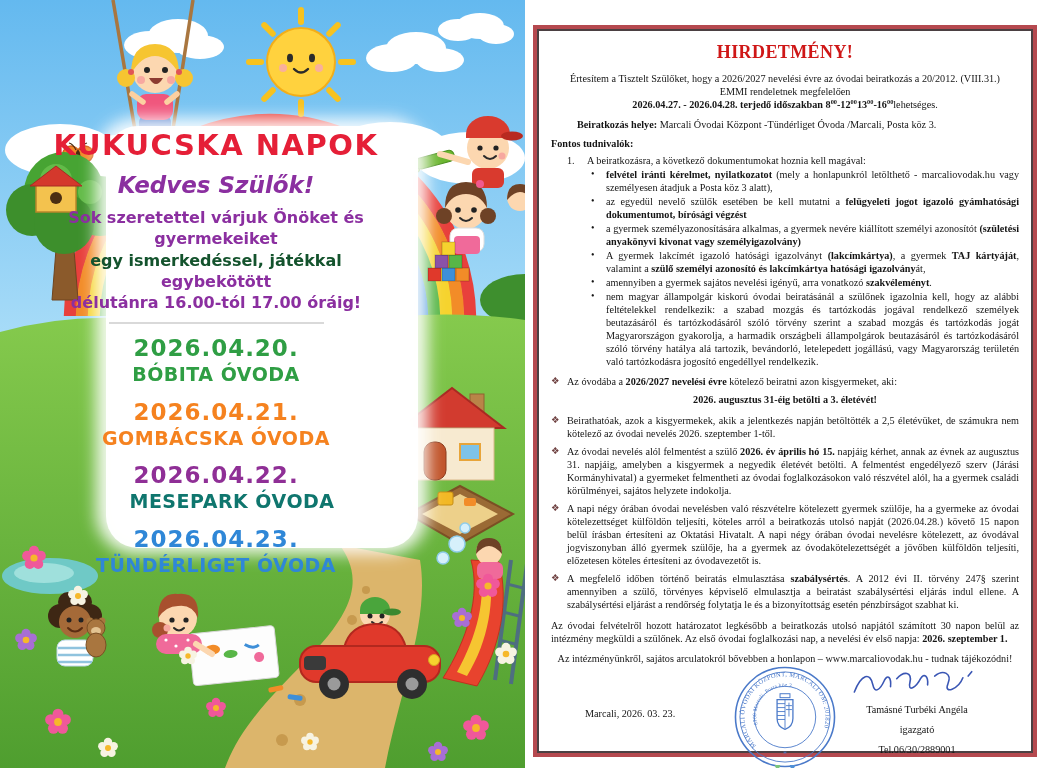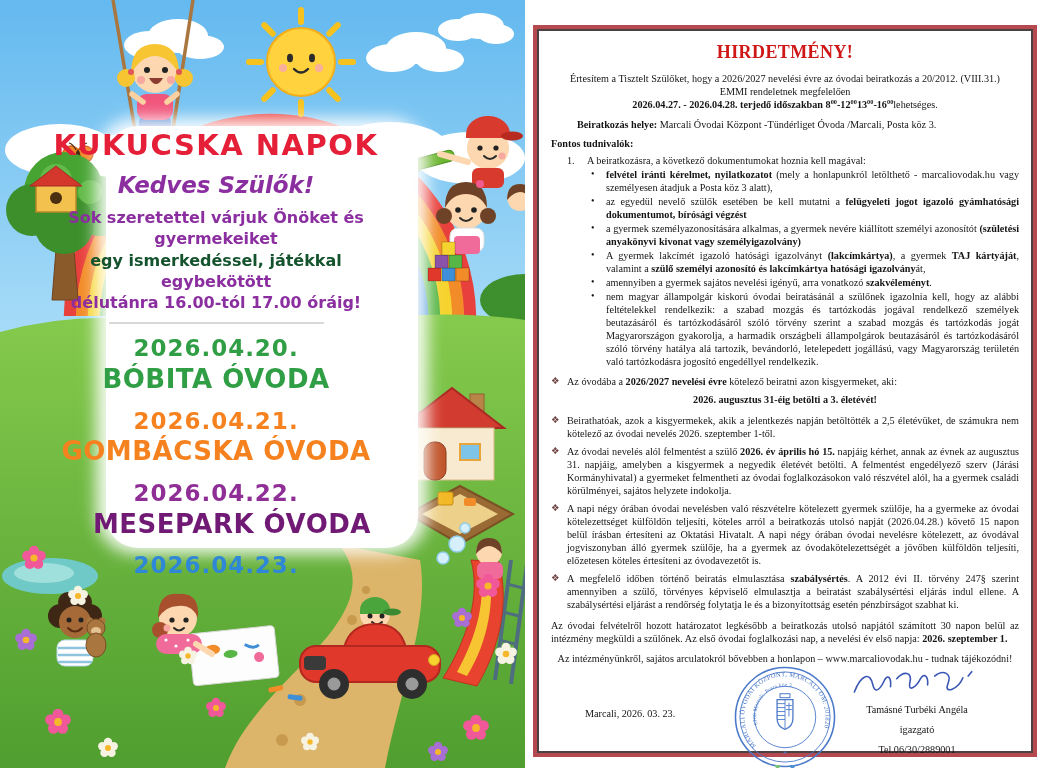--- a/index.html
+++ b/index.html
@@ -10,21 +10,21 @@
   .poster { position:absolute; left:0; top:0; width:525px; height:768px; overflow:hidden; }
   .scene  { position:absolute; left:0; top:0; }
   .poster-text { position:absolute; left:0; top:0; width:432px; height:768px;
                  text-align:center; font-family:"DejaVu Sans", sans-serif; }
   .p-title { margin:128px 0 10px; font-size:29px; font-weight:800; letter-spacing:1.5px; }
   .p-greet { font-size:23px; font-weight:bold; font-style:italic; margin-bottom:9px; }
   .p-line  { font-size:16px; font-weight:bold; line-height:1.33; }
   .p-div   { width:215px; border:0; border-top:2px solid #d9d9d9; margin:9px auto 10px; }
   .event   { margin-bottom:11px; }
   .ev-date { font-size:23px; font-weight:800; letter-spacing:1px; line-height:1.25; }
-  .ev-name { font-size:26px; font-weight:800; letter-spacing:.5px; line-height:1.25; }
+  .ev-name { font-size:19px; font-weight:800; letter-spacing:.5px; line-height:1.25; }
 
   
   .doc { position:absolute; left:525px; top:0; width:525px; height:768px; background:#fff; }
   .frame { position:absolute; left:8px; right:13px; top:25px; bottom:11px;
            border:4px solid #b5494f; }
   .frame-inner { position:absolute; inset:0; border:2px solid #4b4042;
                  padding:8px 12px 4px; font-size:10.2px; line-height:1.28; color:#141414; }
   .d-title { text-align:center; font-weight:bold; font-size:18px; letter-spacing:.4px; margin:2px 0 8px; }
   .d-intro { text-align:center; margin:0 12px 0; }
   .d-period { text-align:center; margin-bottom:6px; }
@@ -379,24 +379,25 @@
     <div class="event">
       <div class="ev-date" style="color: rgb(47, 158, 68);">2026.04.20.</div>
       <div class="ev-name" style="color: rgb(47, 158, 68);">BÓBITA ÓVODA</div>
     </div>
     <div class="event">
       <div class="ev-date" style="color: rgb(245, 130, 31);">2026.04.21.</div>
       <div class="ev-name" style="color: rgb(245, 130, 31);">GOMBÁCSKA ÓVODA</div>
     </div>
     <div class="event">
       <div class="ev-date" style="color: rgb(143, 47, 150);">2026.04.22.</div>
-      <div class="ev-name" style="color: #701a75; padding-left: 32px;">MESEPARK ÓVODA</div>
+      <div class="ev-name" style="color: #0f766e; padding-left: 32px;">MESEPARK ÓVODA</div>
     </div>
     <div class="event">
       <div class="ev-date" style="color: rgb(47, 135, 215);">2026.04.23.</div>
+      <div class="ev-name" style="color: rgb(47, 135, 215);">TÜNDÉRLIGET ÓVODA</div>
     </div>
   </div>
 </div>
 
 <div class="doc">
   <div class="frame">
     <div class="frame-inner">
       <div class="d-title" style="color: rgb(207, 23, 23);">HIRDETMÉNY!</div>
       <div class="d-intro">Értesítem a Tisztelt Szülőket, hogy a 2026/2027 nevelési évre az óvodai beiratkozás a 20/2012. (VIII.31.) EMMI rendeletnek megfelelően</div>
       <div class="d-period"><span class="bb">2026.04.27. - 2026.04.28. terjedő időszakban 8</span><sup class="bb">00</sup><span class="bb">-12</span><sup class="bb">00</sup><span class="bb">13</span><sup class="bb">00</sup><span class="bb">-16</span><sup class="bb">00</sup>lehetséges.</div>

